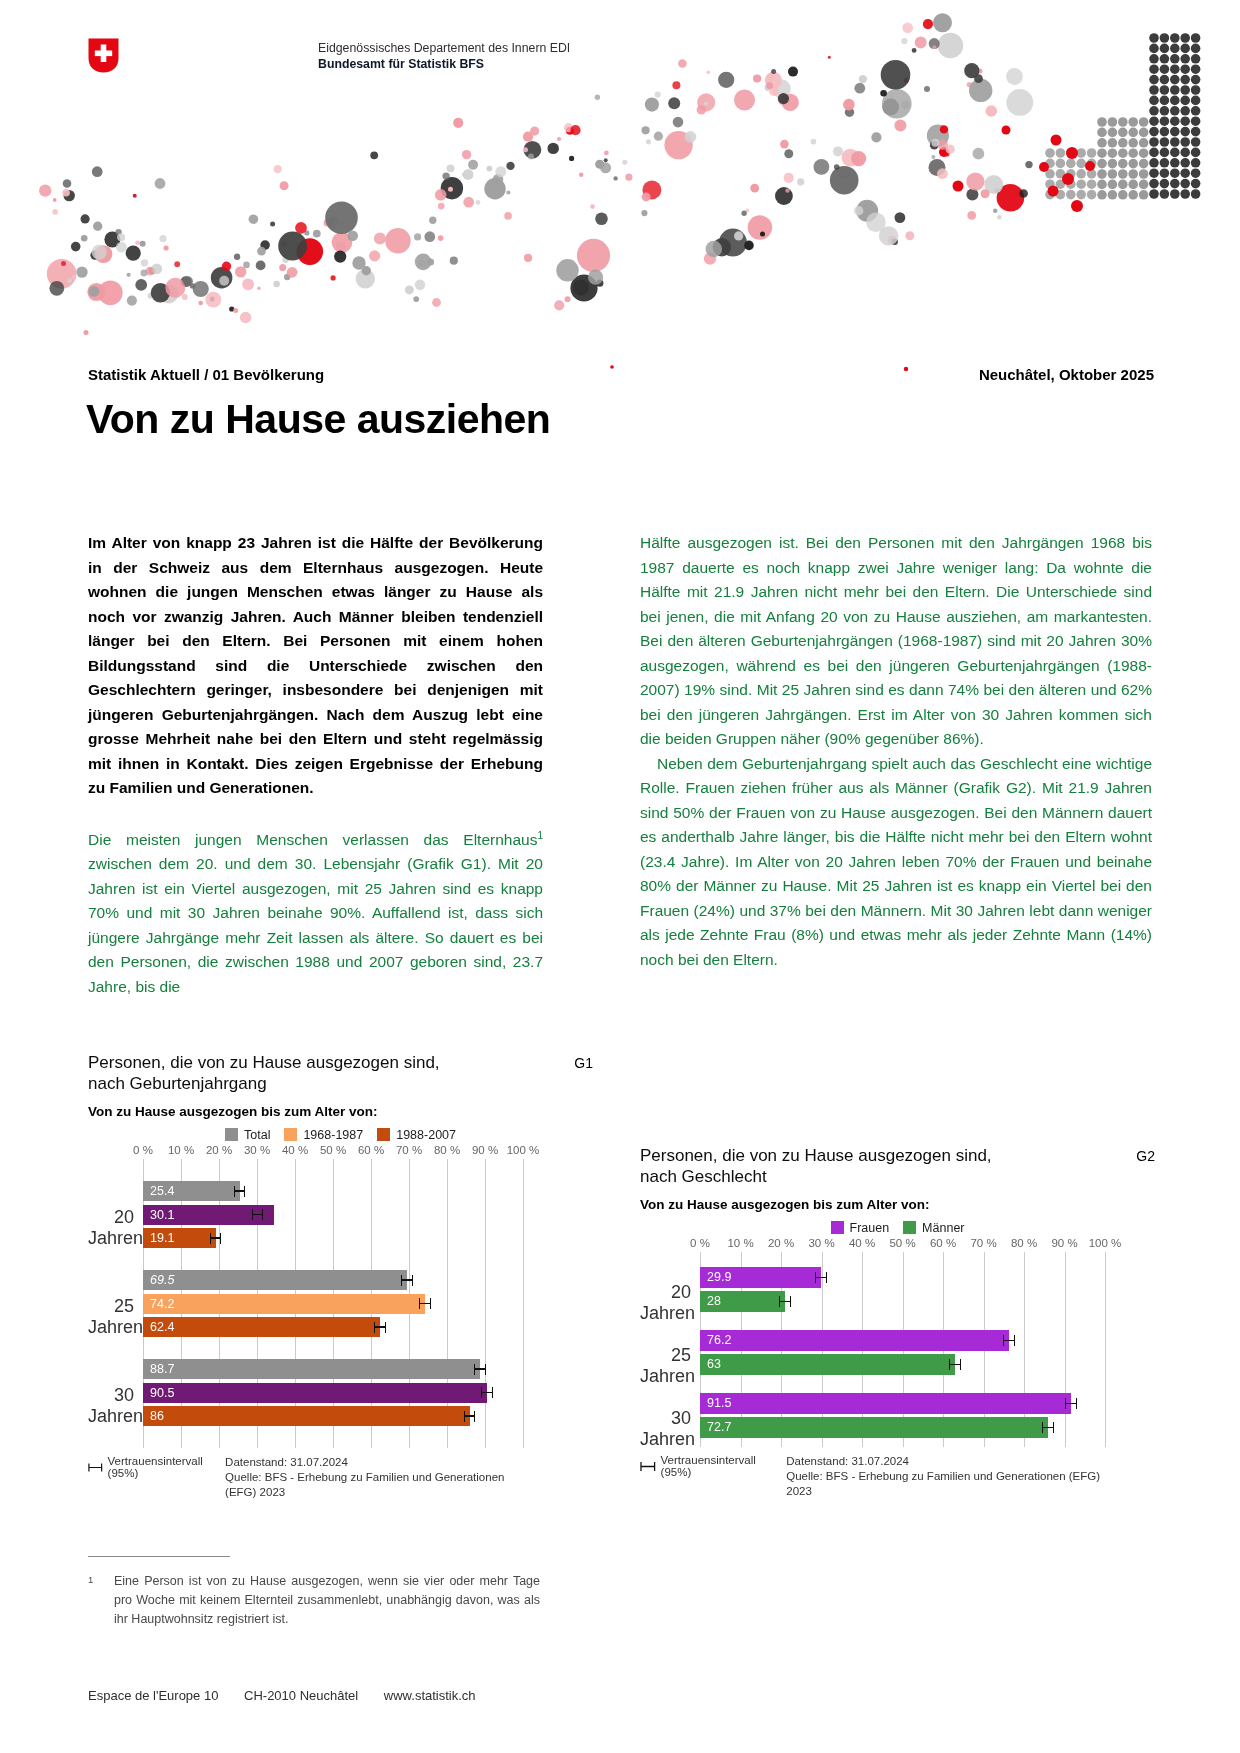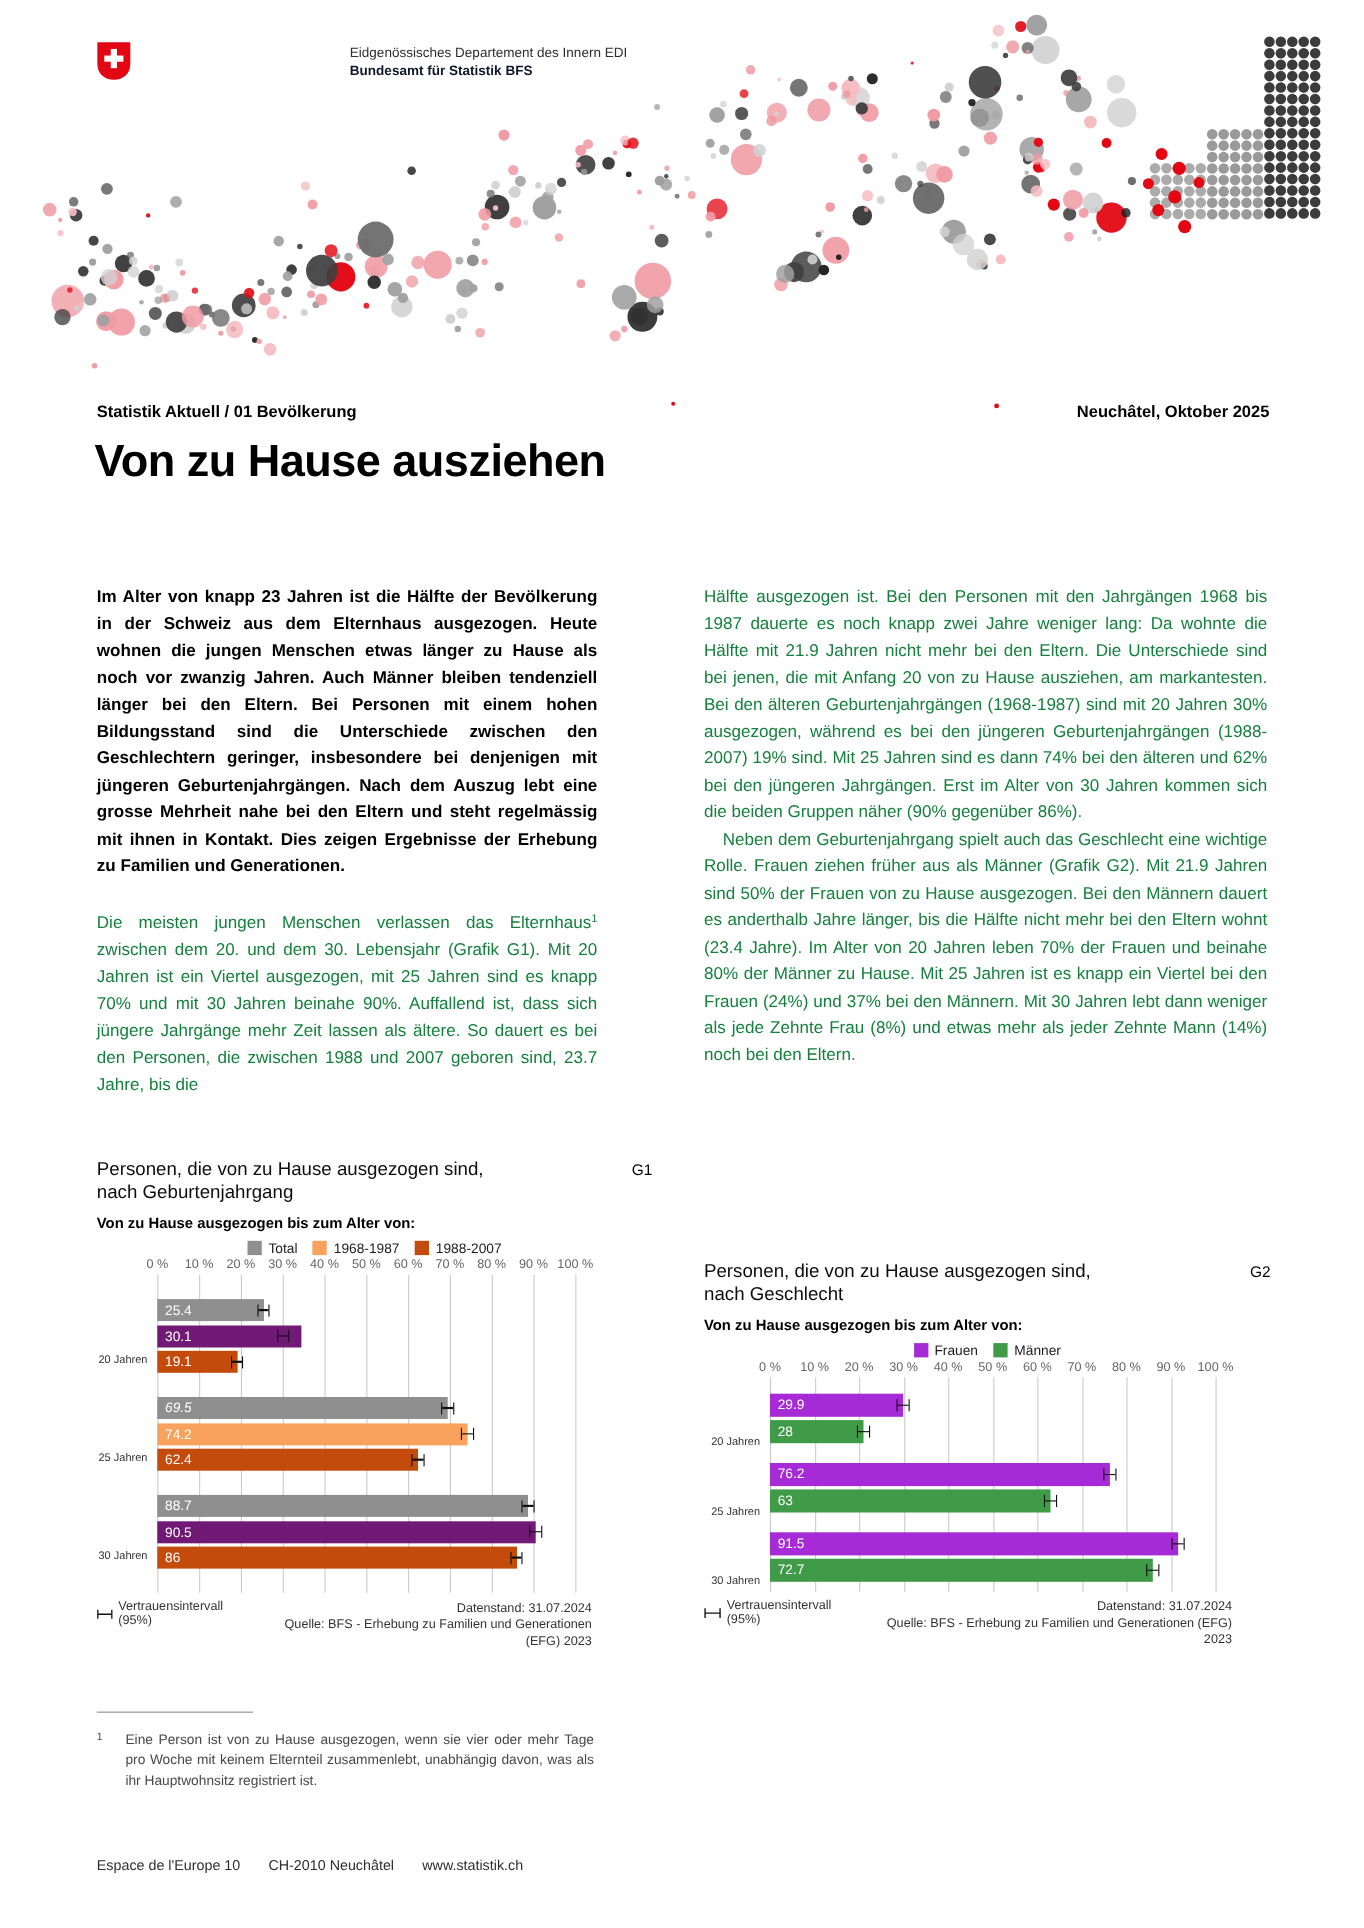--- a/index.html
+++ b/index.html
@@ -37,28 +37,28 @@
   .legend{margin-top:6px;height:15px;display:flex;justify-content:center;align-items:center;
     font-size:12.5px;color:#1d1d1d;}
   .legend .item{display:flex;align-items:center;margin:0 7px;}
   .legend .swatch{width:13px;height:13px;display:inline-block;margin-right:6px;}
   .ticks{position:relative;height:15px;margin-top:2px;font-size:11.5px;color:#666;}
   .tick-label{position:absolute;top:0;transform:translateX(-50%);white-space:nowrap;}
   .plot{position:relative;}
   .gridline{position:absolute;top:0;width:1px;background:#cacaca;}
   .bar{position:absolute;}
   .bar-label{position:absolute;left:7px;top:0;color:#fff;font-size:12.5px;}
-  .cat-label{position:absolute;text-align:right;font-size:10px;color:#333;height:16px;margin-top:24px;}
+  .cat-label{position:absolute;text-align:right;font-size:18px;color:#333;height:16px;}
   .errbar{position:absolute;border-left:1.5px solid #101010;border-right:1.5px solid #101010;box-sizing:border-box;}
   .errline{position:absolute;left:0;right:0;top:50%;margin-top:-0.75px;height:1.5px;background:#101010;}
   .chart-foot{margin-top:7px;display:flex;justify-content:space-between;align-items:flex-start;
     font-size:11.5px;color:#333;}
   .ci-note{display:flex;align-items:center;}
   .ci-note svg{margin-right:5px;}
-  .src{text-align:right;line-height:15px;}
+  .src{line-height:15px;}
   
   .footnote{position:absolute;left:88px;top:1556px;width:452px;font-size:12.5px;line-height:19px;color:#484848;}
   .fn-rule{width:142px;height:1px;background:#8a8a8a;margin-bottom:15px;}
   .fn-row{display:flex;}
   .fn-marker{width:26px;font-size:9.5px;flex:0 0 auto;transform:translateY(-2px);}
   .fn-text{flex:1;text-align:justify;}
   
   .page-footer{position:absolute;left:88px;top:1688px;font-size:13px;color:#2e2e2e;}
   .page-footer span{margin-right:22px;}
 </style>

